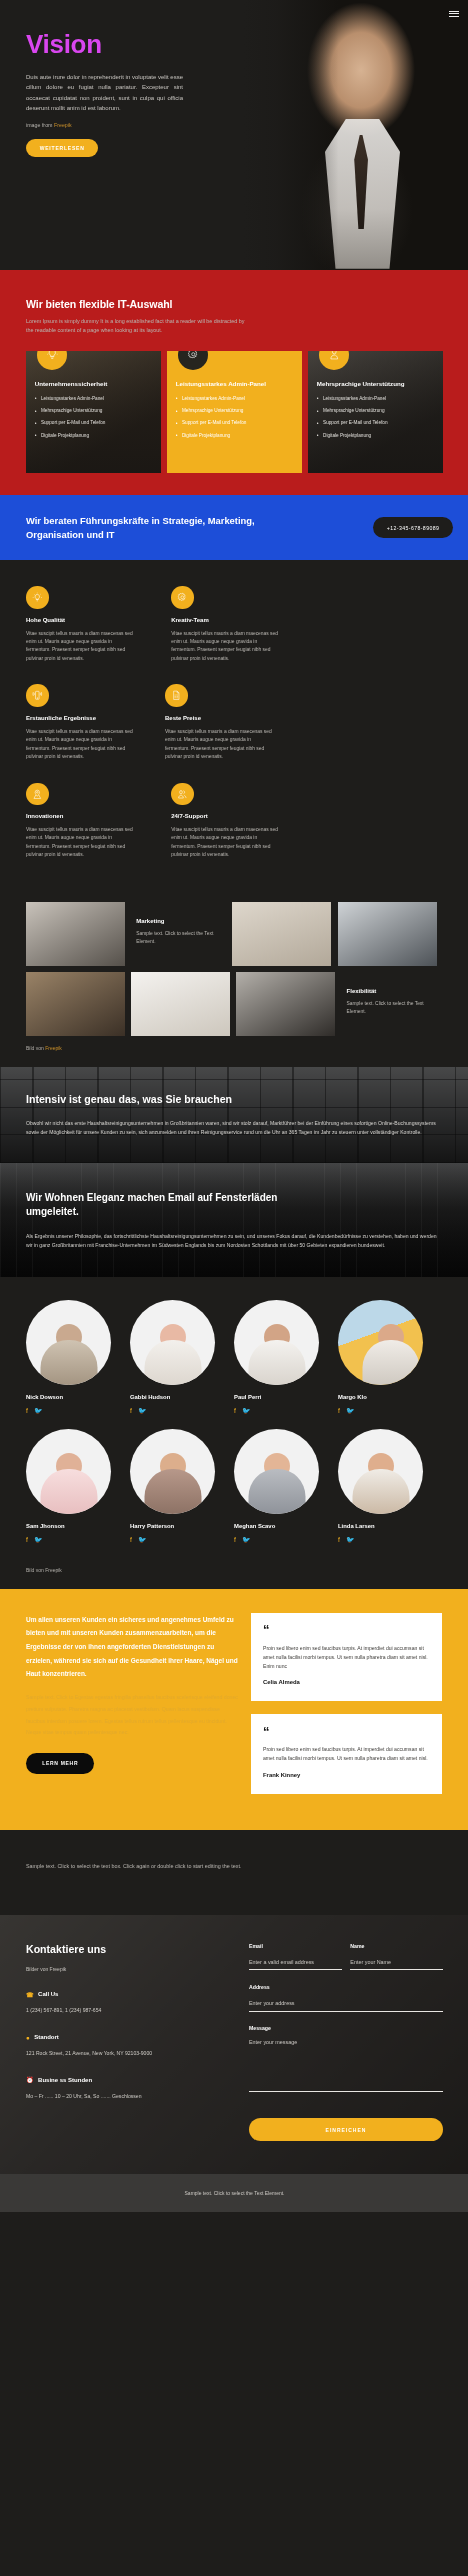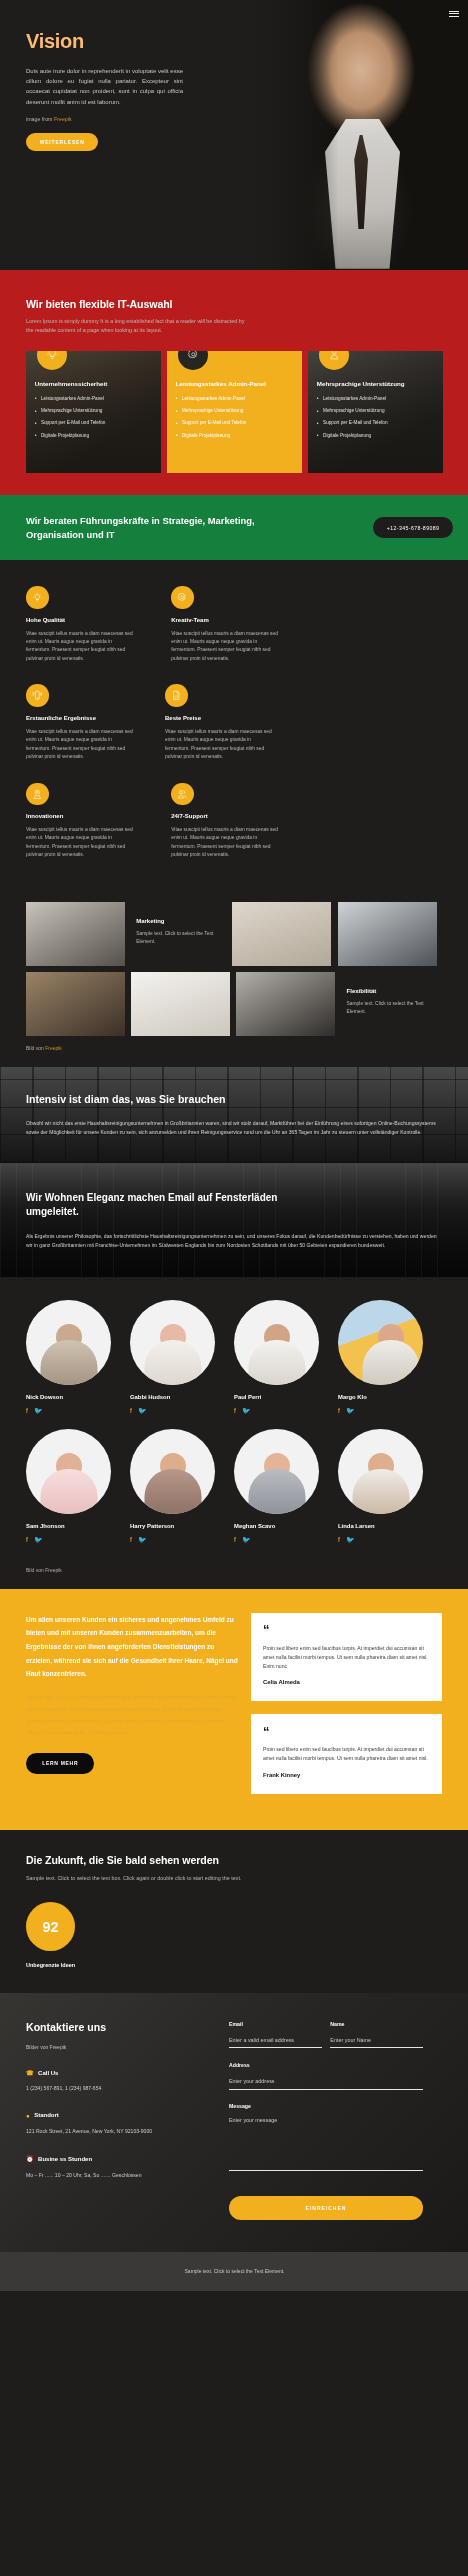--- a/index.html
+++ b/index.html
@@ -45,21 +45,21 @@
     opacity: .92;
   }
   .hero-photo .tie {
     position:absolute; left: 49%; top: 50%;
     width: 13.7px; height: 94px;
     background: linear-gradient(180deg,#3b2f26,#211a15);
     clip-path: polygon(40% 0, 60% 0, 100% 26%, 70% 100%, 30% 100%, 0 26%);
   }
   .hero-content { position: relative; z-index: 3; padding: 31px 26px 0 26px; width: 262px; }
   .hero-title {
-    font-size: 20px; font-weight: 700; color: #fdba74;
+    font-size: 26px; font-weight: 700; color: #d946ef;
     letter-spacing: -0.3px; line-height: 1.05; margin-bottom: 13.7px;
   }
   .hero-para {
     font-size: 6px; line-height: 1.72; color: #c8c5c0;
     text-align: justify; width: 157px; margin-bottom: 8.7px;
   }
   .hero-credit { font-size: 5.3px; color: #b8b5b0; margin-bottom: 11.2px; }
   .hero-credit .lnk { color: #c98f2a; }
   .btn-yellow {
     display: inline-block;
@@ -105,21 +105,21 @@
     font-size: 4.7px; color: #e2e0dc; line-height: 1.4;
     margin-bottom: 5.6px; padding-left: 6.2px; position: relative;
   }
   .card li::before {
     content:"•"; position:absolute; left: 0; top: -0.6px; font-size: 5px;
   }
   .card.yellow li { color:#fff; }
 
   
   .cta {
-    background: #15803d; padding: 19px 16px 19px 26px;
+    background: #1d4ed8; padding: 19px 16px 19px 26px;
     display:flex; align-items:center; justify-content:space-between;
   }
   .cta-title { font-size: 9.4px; font-weight: 700; color:#fff; line-height: 1.42; width: 250px; }
   .cta-phone {
     background:#1e1d1b; color:#fff; border:none; border-radius: 13.7px;
     padding: 7.5px 13.7px; font-size: 5.2px; letter-spacing: 0.4px;
     font-family: inherit; cursor:pointer; white-space:nowrap;
   }
 
   
@@ -226,20 +226,21 @@
     width: 49px; height: 49px; border-radius:50%; background:#f2b01e;
     display:flex; align-items:center; justify-content:center;
     font-size: 14.4px; font-weight:700; color:#fff; margin-bottom: 11.2px;
   }
   .slabel { font-size: 5.5px; font-weight:700; color:#fff; }
 
   
   .sec-contact {
     position:relative; padding: 27.5px 26px 32.5px 26px; display:flex; gap: 16px;
     background: linear-gradient(135deg,#6a6762 0%, #454240 40%, #211f1d 100%);
+    justify-content: space-between;
   }
   .sec-contact::before {
     content:""; position:absolute; inset:0; background: rgba(24,23,21,.62);
   }
   .sec-contact > * { position:relative; z-index:2; }
   .c-left { width: 187px; }
   .c-title { font-size: 10.6px; font-weight:700; color:#fff; }
   .c-credit { font-size: 5px; color:#c4c1bc; margin-top: 11.2px; }
   .c-block { margin-top: 19px; }
   .c-head { display:flex; align-items:center; gap: 4.4px; font-size: 6px; font-weight:700; color:#fff; }
@@ -464,21 +465,21 @@
           <div class="g-sub">Sample text. Click to select the Text Element.</div>
         </div>
       </div>
       <div class="credit2">
         <span>Bild von </span><span class="lnk">Freepik</span>
       </div>
     </div>
   </section>
 
   <section class="sec-intensiv">
-    <h2 class="h2-w">Intensiv ist diam das, was Sie brauchen</h2>
+    <h2 class="h2-w">Intensiv ist genau das, was Sie brauchen</h2>
     <p class="p-w">Obwohl wir nicht das erste Haushaltsreinigungsunternehmen in Großbritannien waren, sind wir stolz darauf, Marktführer bei der Einführung eines sofortigen Online-Buchungssystems sowie der Möglichkeit für unsere Kunden zu sein, sich anzumelden und ihren Reinigungsservice rund um die Uhr an 365 Tagen im Jahr zu steuern unter vollständiger Kontrolle.</p>
   </section>
 
   <section class="sec-eleganz">
     <h2 class="h2-w2">Wir Wohnen Eleganz machen Email auf Fensterläden umgeleitet.</h2>
     <p class="p-w">Als Ergebnis unserer Philosophie, das fortschrittlichste Haushaltsreinigungsunternehmen zu sein, und unseres Fokus darauf, die Kundenbedürfnisse zu verstehen, haben und werden wir in ganz Großbritannien mit Franchise-Unternehmen im Südwesten Englands bis zum Nordosten Schottlands mit über 50 Gebieten expandieren bundesweit.</p>
   </section>
 
   <section class="sec-team">
     <div class="inner">
@@ -600,27 +601,22 @@
       <div class="tcard">
         <span class="tquote">“</span>
         <div class="ttext">Proin sed libero enim sed faucibus turpis. At imperdiet dui accumsan sit amet nulla facilisi morbi tempus. Ut sem nulla pharetra diam sit amet nisl.</div>
         <div class="tauthor">Frank Kinney</div>
       </div>
     </div>
   </section>
 
   <section class="sec-stats">
     <div class="inner">
-      <h2 class="h2">Die Zukunft, die Sie bald sehen werden</h2>
       <p class="sub" style="width:300px">Sample text. Click to select the text box. Click again or double click to start editing the text.</p>
       <div class="stats-row">
-        <div class="scell">
-          <div class="scirc">92</div>
-          <div class="slabel">Unbegrenzte Ideen</div>
-        </div>
       </div>
     </div>
   </section>
 
   <section class="sec-contact">
     <div class="c-left">
       <h2 class="c-title">Kontaktiere uns</h2>
       <div class="c-credit">Bilder von Freepik</div>
 
       <div class="c-block">

